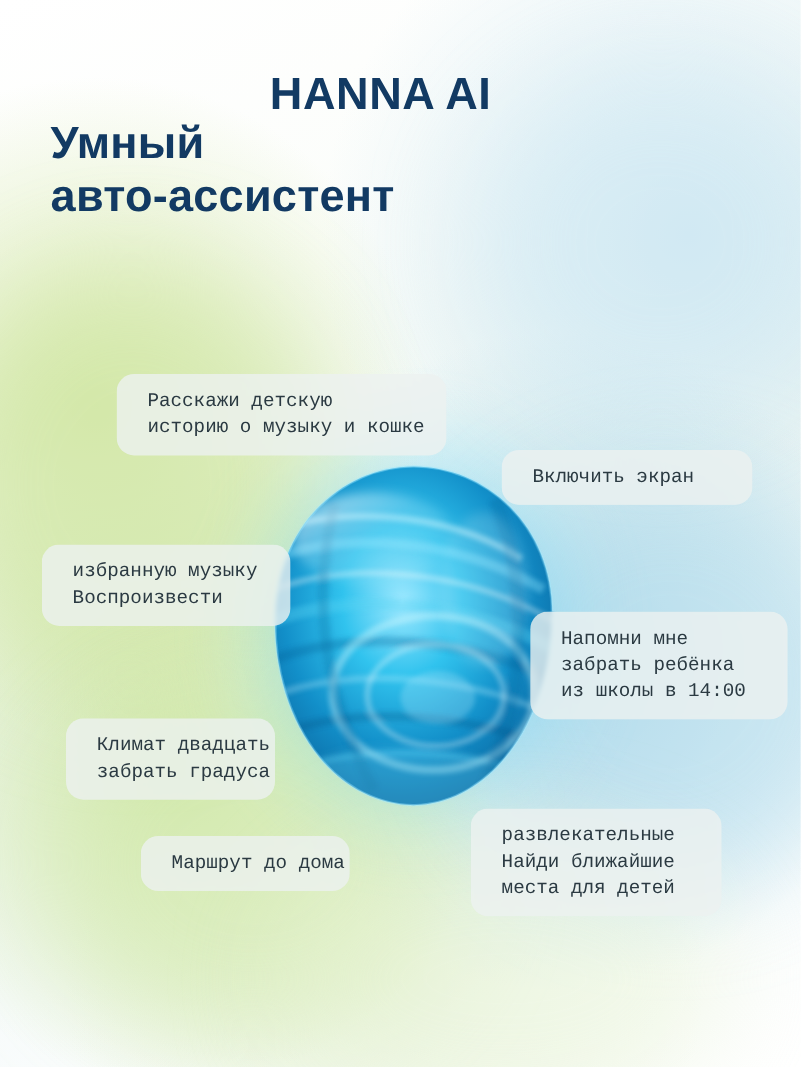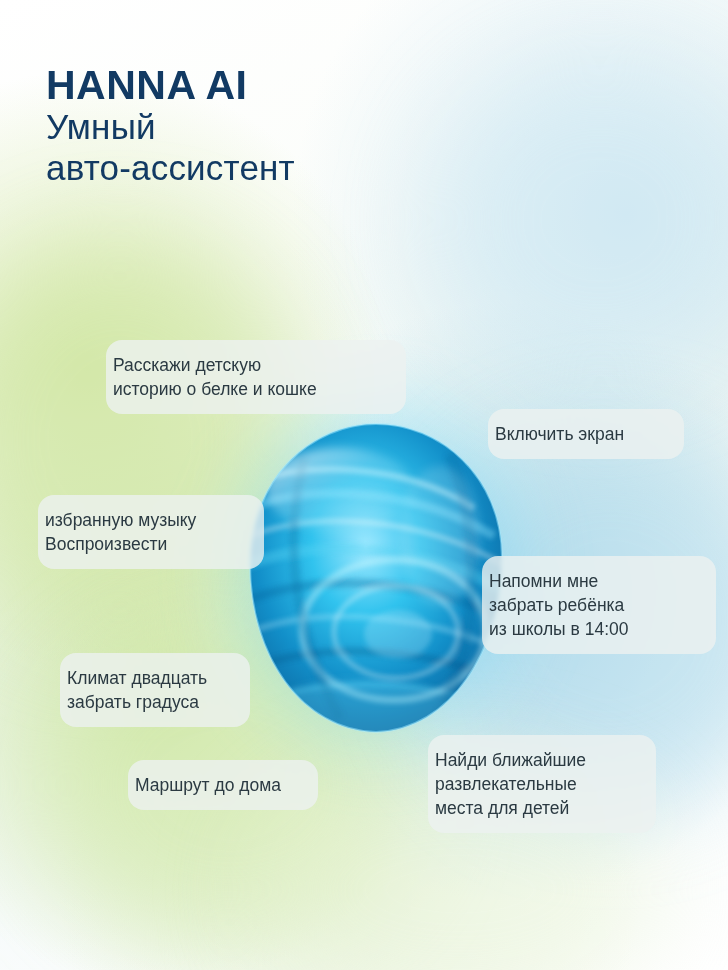--- a/index.html
+++ b/index.html
@@ -45,25 +45,26 @@
     top: 64px;
     width: 600px;
     z-index: 6;
   }
   #headline .brand {
     font-size: 41px;
     font-weight: bold;
     letter-spacing: 0.5px;
     color: #123a63;
     line-height: 1.06;
+    text-align: center;
   }
   #headline .sub1,
   #headline .sub2 {
-    font-size: 35px;
-    font-weight: normal;
+    font-size: 41px;
+    font-weight: bold;
     color: #123a63;
     line-height: 1.16;
     letter-spacing: 0.2px;
   }
 
   
   #orb-wrap {
     position: absolute;
     left: 244px;
     top: 418px;
@@ -91,28 +92,29 @@
 
   
   .chip {
     position: absolute;
     z-index: 5;
     border-radius: 16px;
     background: rgba(236,241,240,0.80);
     color: #2b3a42;
     font-size: 17.5px;
     line-height: 1.38;
-    padding: 13px 7px;
+    padding: 13px 28px;
     box-sizing: border-box;
     backdrop-filter: blur(2px);
+    font-family: Liberation Mono, monospace;
   }
   .chip span { display: block; white-space: nowrap; }
 
   .chip.c1 { left: 106px; top: 340px; width: 300px; }
-  .chip.c2 { left: 488px; top: 409px; width: 196px; }
+  .chip.c2 { left: 456px; top: 409px; width: 228px; }
   .chip.c3 { left: 38px;  top: 495px; width: 226px; }
   .chip.c4 { left: 482px; top: 556px; width: 234px; }
   .chip.c5 { left: 60px;  top: 653px; width: 190px; }
   .chip.c6 { left: 128px; top: 760px; width: 190px; }
   .chip.c7 { left: 428px; top: 735px; width: 228px; }
 </style>
 </head>
 <body>
 
 <div id="poster">
@@ -180,21 +182,21 @@
         <ellipse cx="196" cy="118" rx="40" ry="70" fill="#ffffff" opacity="0.14"></ellipse>
         <ellipse cx="120" cy="296" rx="96" ry="34" fill="#7ae6ff" opacity="0.22"></ellipse>
       </g>
 
       <path d="M132 6 C196 6 258 58 258 140 C258 232 206 312 132 314 C58 312 6 238 6 146 C6 60 68 6 132 6 Z" fill="none" stroke="#9fe9ff" stroke-width="2" opacity="0.5"></path>
     </svg>
   </div>
 
   <div class="chip c1">
     <span>Расскажи детскую</span>
-    <span>историю о белке и кошке</span>
+    <span>историю о музыку и кошке</span>
   </div>
 
   <div class="chip c2">
     <span>Включить экран</span>
   </div>
 
   <div class="chip c3">
     <span>избранную музыку</span>
     <span>Воспроизвести</span>
   </div>
@@ -208,18 +210,18 @@
   <div class="chip c5">
     <span>Климат двадцать</span>
     <span>забрать градуса</span>
   </div>
 
   <div class="chip c6">
     <span>Маршрут до дома</span>
   </div>
 
   <div class="chip c7">
+    <span>развлекательные</span>
     <span>Найди ближайшие</span>
-    <span>развлекательные</span>
     <span>места для детей</span>
   </div>
 
 </div>
 
 </body></html>

